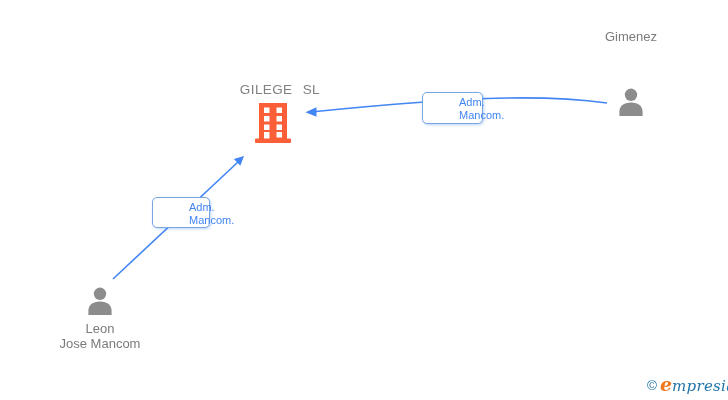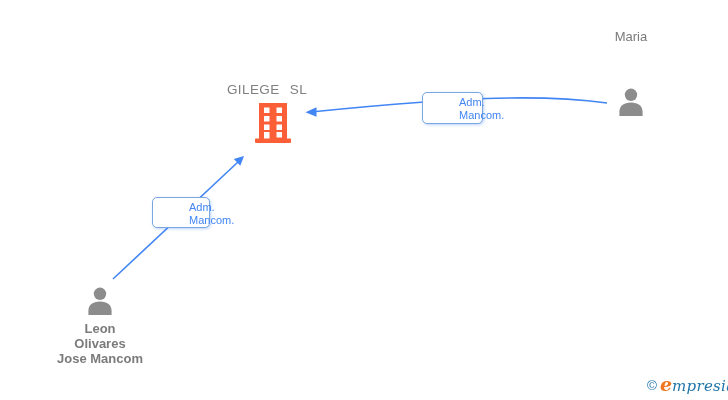--- a/index.html
+++ b/index.html
@@ -19,34 +19,34 @@
   }
   .node-label {
     position: absolute;
     color: #7b7b7b;
     font-size: 13px;
     line-height: 15px;
     text-align: center;
   }
   .company-title {
     position: absolute;
-    left: 206px; top: 82px;
+    left: 198px; top: 82px;
     width: 122px;
-    text-align: center;
+    text-align: right;
     color: #808080;
     font-size: 13.5px;
     letter-spacing: 0.4px;
     word-spacing: 6px;
   }
   .building-icon-wrap { position: absolute; left: 254px; top: 102px; width: 38px; height: 42px; }
   .person { position: absolute; width: 28px; height: 28px; }
   .person-gimenez { left: 617px; top: 88px; }
   .person-leon { left: 86px; top: 287px; }
   .name-gimenez { left: 570px; top: 29px; width: 122px; }
-  .name-leon { left: 38px; top: 321px; width: 124px; font-weight: bold; }
+  .name-leon { left: 38px; top: 321px; width: 124px; }
   .edge-label {
     position: absolute;
     background: #ffffff;
     border: 1px solid #7aa7e0;
     border-radius: 5px;
     box-shadow: 1px 1px 3px rgba(66,133,244,0.35);
     color: #4285f4;
     font-size: 11px;
     line-height: 13.5px;
     text-align: center;
@@ -115,42 +115,41 @@
         <rect x="10" y="30" width="5.5" height="6.5"></rect>
         <rect x="22.5" y="5.5" width="5.5" height="5.5"></rect>
         <rect x="22.5" y="14" width="5.5" height="5.5"></rect>
         <rect x="22.5" y="22.5" width="5.5" height="5.5"></rect>
         <rect x="22.5" y="30" width="5.5" height="5.5"></rect>
       </g>
     </svg>
   </div>
 
   <div class="node-label name-gimenez">
-    <div>Maria</div>
+    <div>Gimenez</div>
   </div>
   <div class="person person-gimenez">
     <svg width="28" height="28" viewBox="0 0 28 28" xmlns="http://www.w3.org/2000/svg">
       <g fill="#8C8C8C">
         <circle cx="14" cy="6.8" r="6.2"></circle>
         <path d="M14 14.6 c-7.4 0 -11.6 3.6 -11.6 9.2 L2.4 28 l23.2 0 0 -4.2 c0 -5.6 -4.2 -9.2 -11.6 -9.2 z"></path>
       </g>
     </svg>
   </div>
 
   <div class="person person-leon">
     <svg width="28" height="28" viewBox="0 0 28 28" xmlns="http://www.w3.org/2000/svg">
       <g fill="#8C8C8C">
         <circle cx="14" cy="6.8" r="6.2"></circle>
         <path d="M14 14.6 c-7.4 0 -11.6 3.6 -11.6 9.2 L2.4 28 l23.2 0 0 -4.2 c0 -5.6 -4.2 -9.2 -11.6 -9.2 z"></path>
       </g>
     </svg>
   </div>
   <div class="node-label name-leon">
     <div>Leon</div>
-    <div>Olivares</div>
     <div>Jose Mancom</div>
   </div>
 
   <div class="edge-label edge-label-1">
     <div>Adm.</div>
     <div>Mancom.</div>
   </div>
   <div class="edge-label edge-label-2">
     <div>Adm.</div>
     <div>Mancom.</div>

